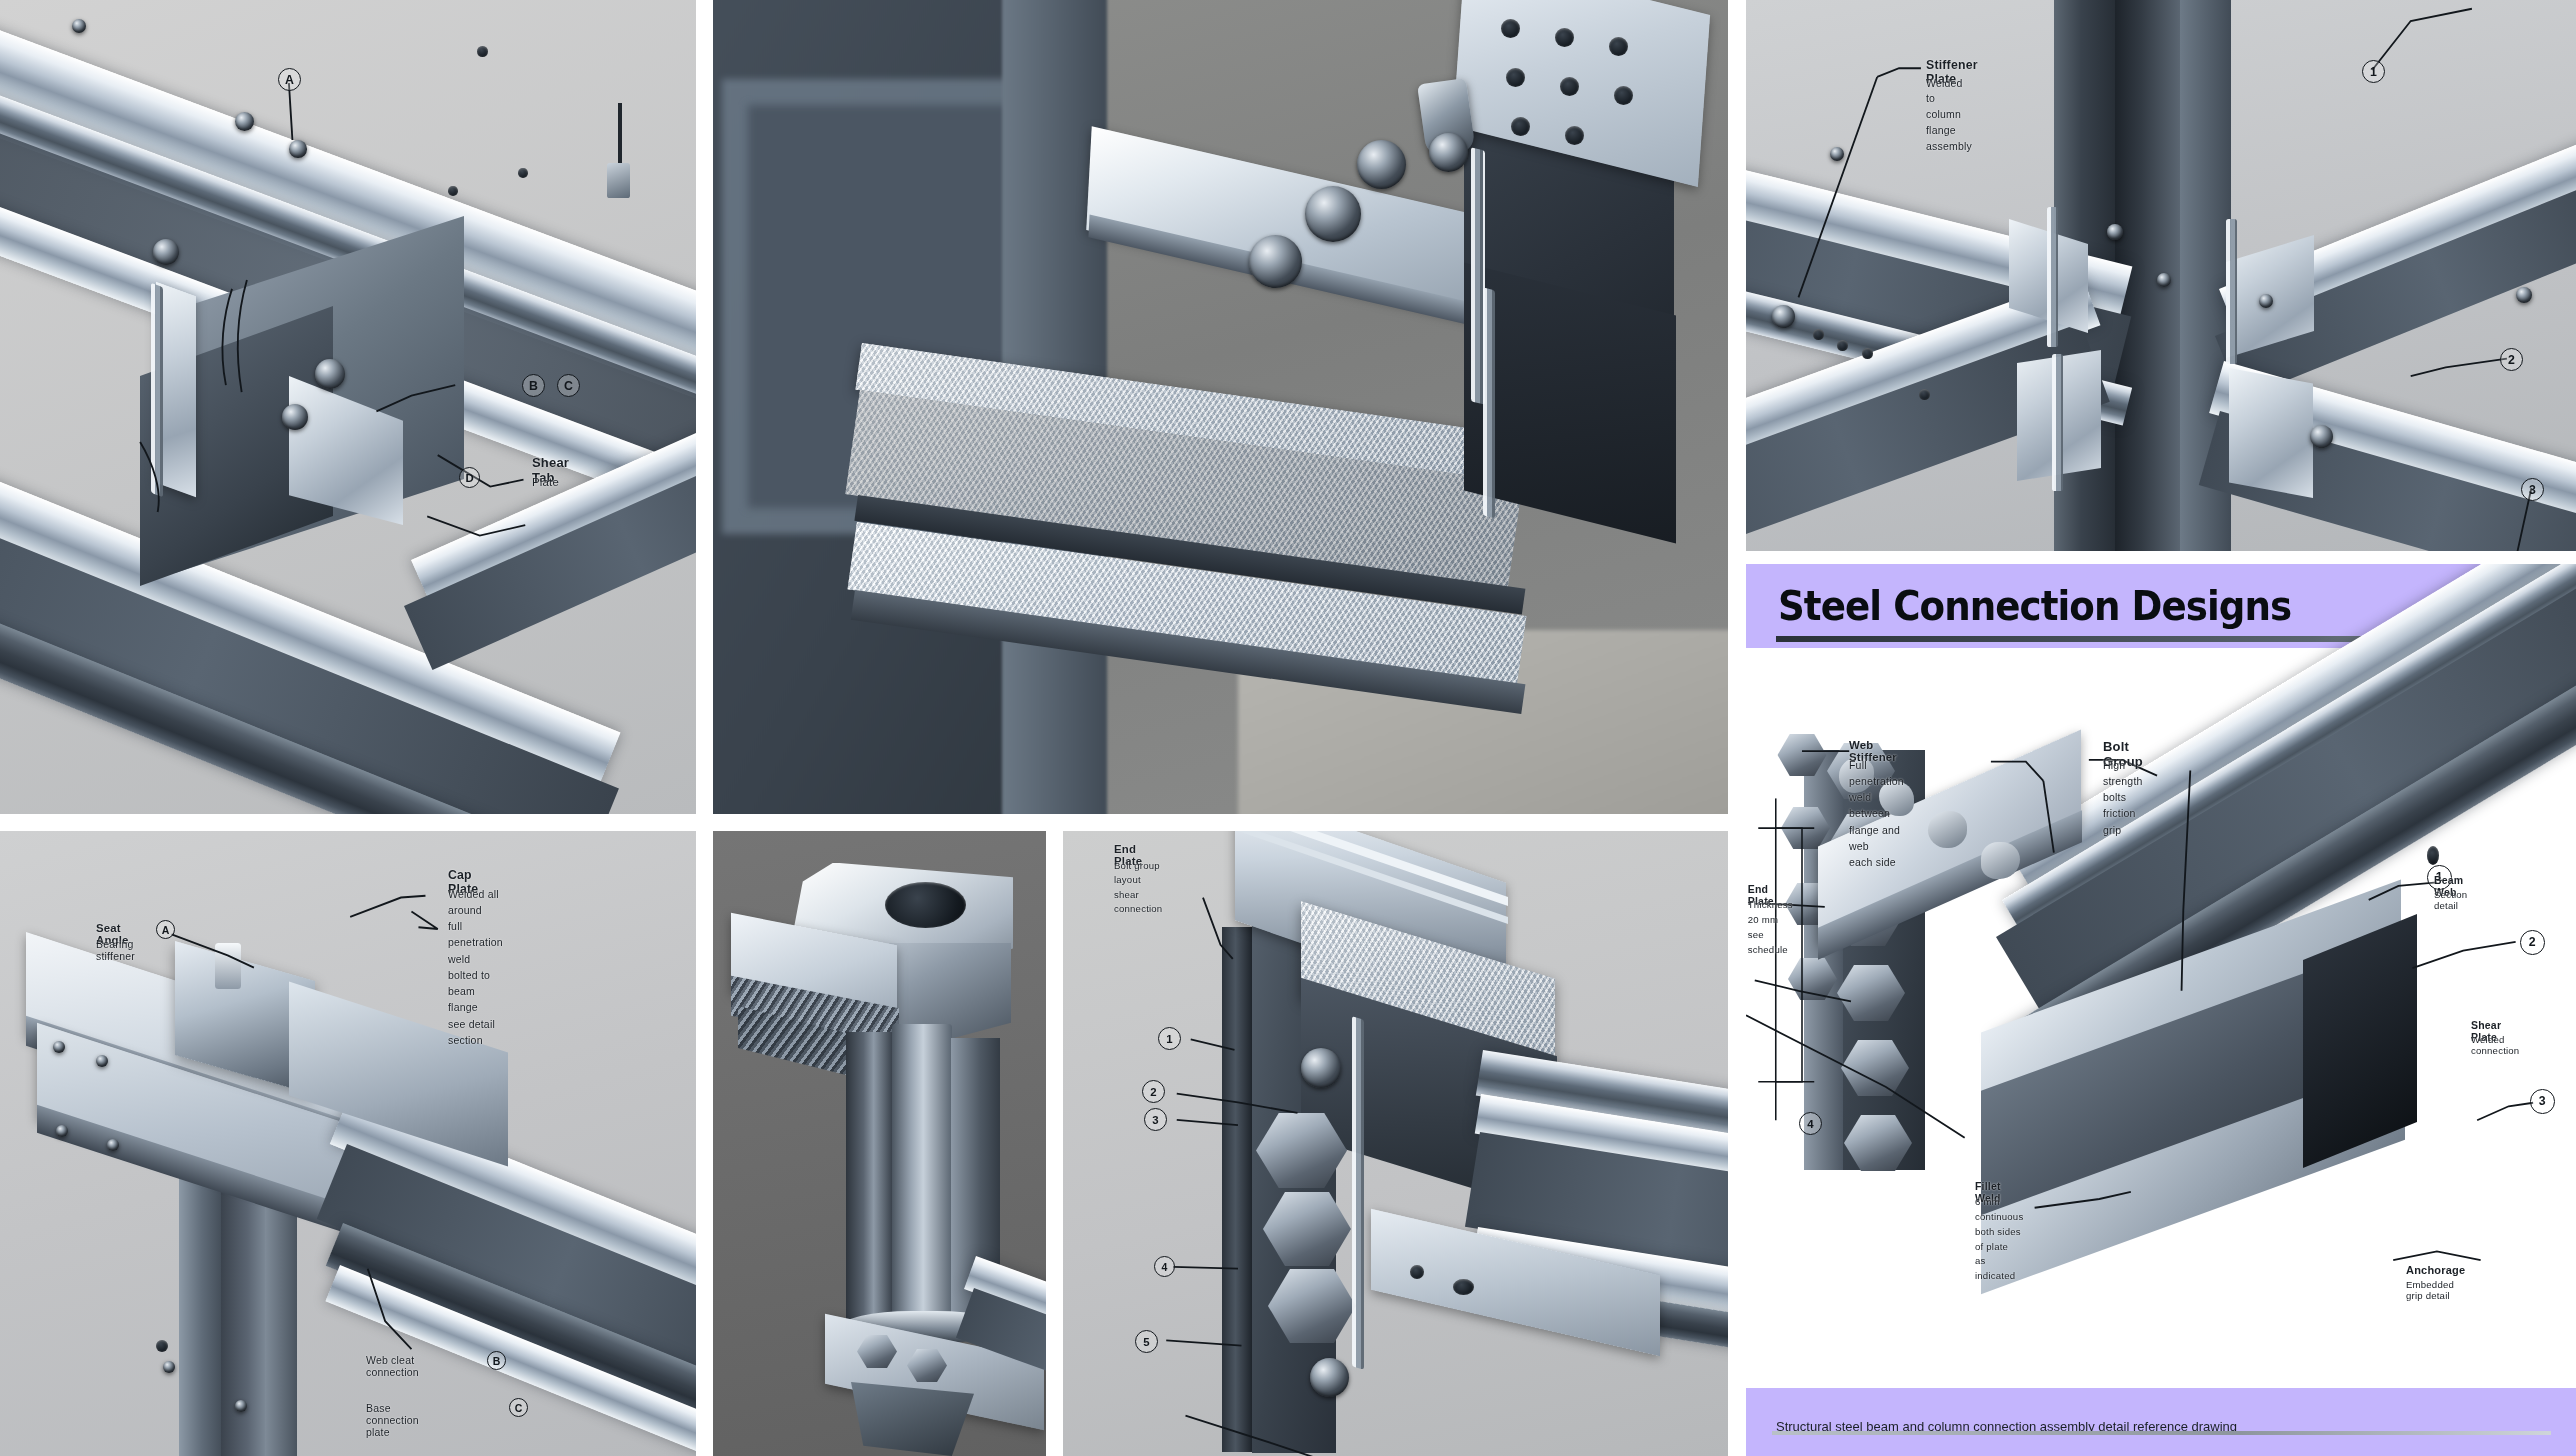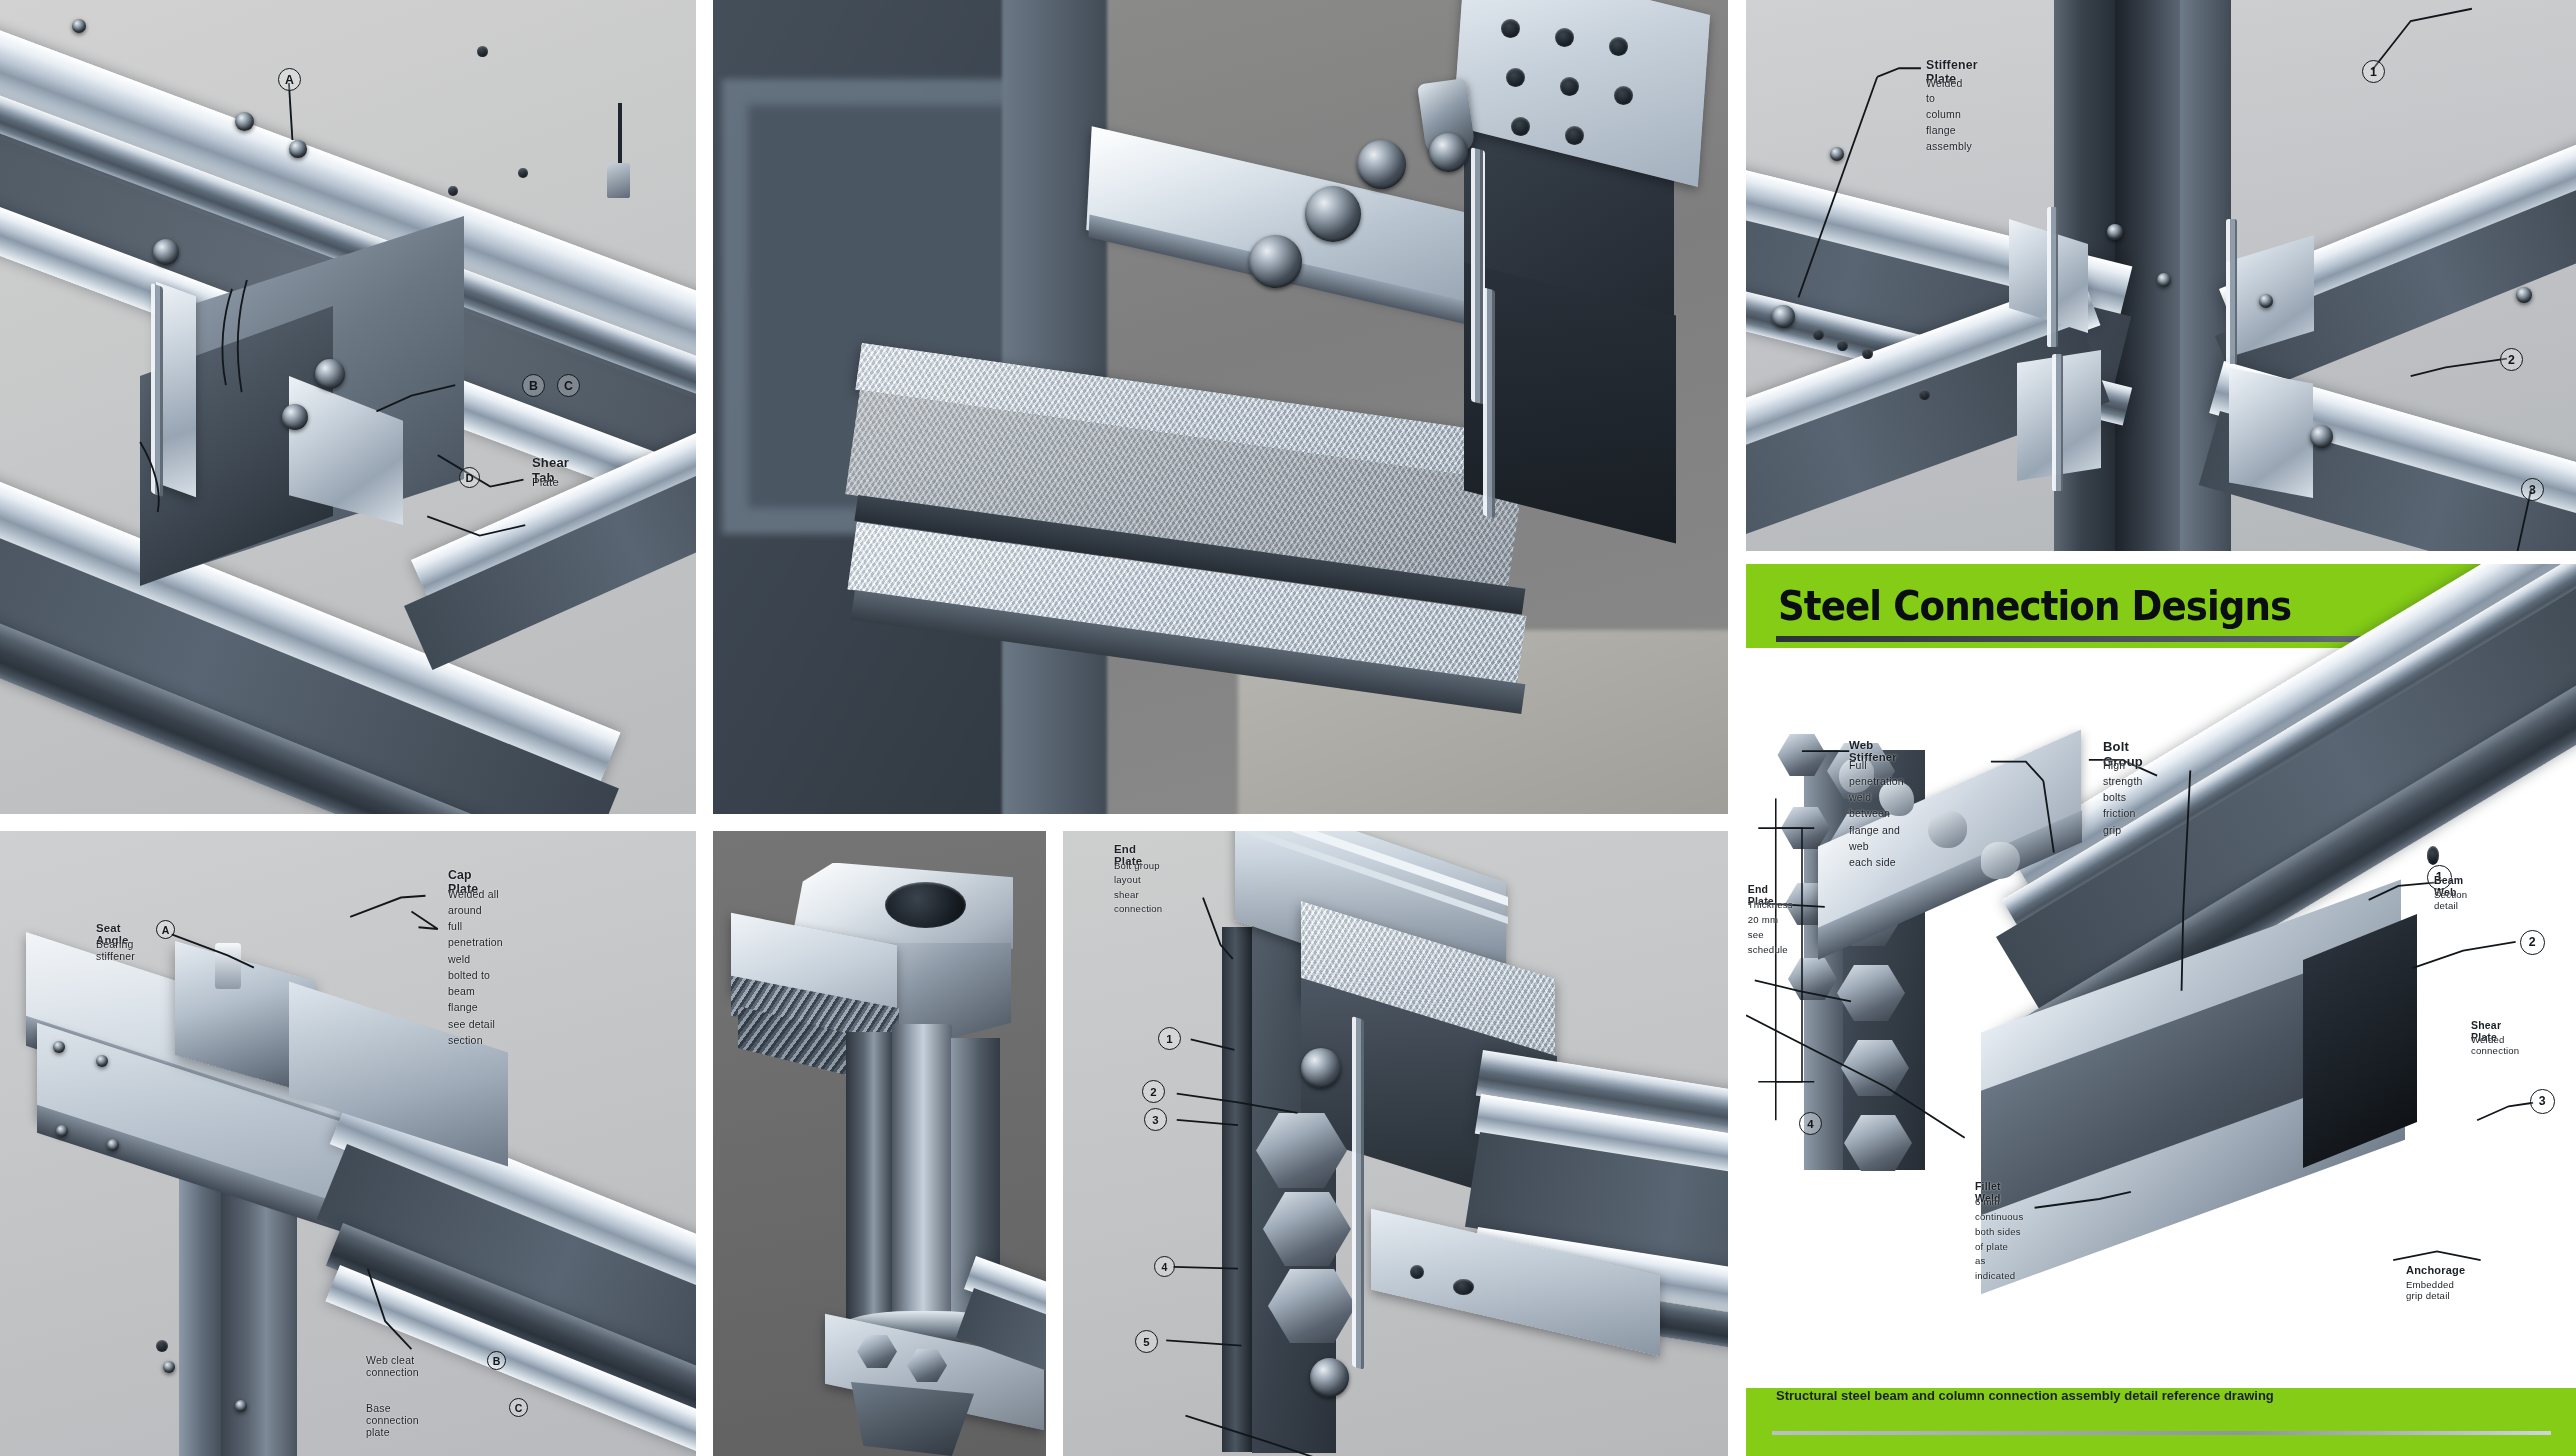--- a/index.html
+++ b/index.html
@@ -516,21 +516,21 @@
       <div class="ctext" style="font-size:9.6px;top:15.8px;line-height:1.5;">Bolt group layout
 shear connection</div>
     </div>
     <div class="bubble" style="left:95px;top:196px;width:23px;height:23px;font-size:11.4px;">1</div>
     <div class="bubble" style="left:79px;top:249px;width:23px;height:23px;font-size:11.4px;">2</div>
     <div class="bubble" style="left:81px;top:277px;width:23px;height:23px;font-size:11.4px;">3</div>
     <div class="bubble" style="left:91px;top:425px;width:21px;height:21px;font-size:10.5px;">4</div>
     <div class="bubble" style="left:72px;top:499px;width:23px;height:23px;font-size:11.4px;">5</div>
   </div>
 
-  <div class="panel" id="diagram-panel" style="left:1746px;top:564px;width:830px;height:892px;background:#84cc16;">
+  <div class="panel" id="diagram-panel" style="left:1746px;top:564px;width:830px;height:892px;background:#c4b5fd;">
 
     <div id="diagram-title" style="left:31.5px;top:19px;font-size:40px;">Steel Connection Designs</div>
     <div id="diagram-rule" style="left:30px;top:72px;width:770px;height:6.1px;"></div>
 
     <div class="ph" style="left:0;top:84px;right:0;bottom:68px;background:#ffffff;">
 
       <div class="beam bright" style="left:261px;top:201px;width:770px;height:56px;transform:rotate(-31deg);transform-origin:0 0;"></div>
       <div class="beam" style="left:256px;top:252px;width:775px;height:40px;transform:rotate(-31deg);transform-origin:0 0;"></div>
       <div class="web" style="left:250px;top:289px;width:781px;height:103px;transform:rotate(-31deg);transform-origin:0 0;"></div>
       <div class="beam dark" style="left:245px;top:389px;width:786px;height:51px;transform:rotate(-31deg);transform-origin:0 0;"></div>
@@ -649,18 +649,18 @@
 both sides of plate
 as indicated</div>
       </div>
 
       <div class="callout" style="left:660px;top:616px;">
         <div class="ctext chead" style="font-size:11px;">Anchorage</div>
         <div class="ctext" style="font-size:9.6px;top:15px;">Embedded grip detail</div>
       </div>
     </div>
 
-    <div id="diagram-caption" style="left:30px;bottom:53px;font-size:13px;font-weight:bold;">Structural steel beam and column connection assembly detail reference drawing</div>
+    <div id="diagram-caption" style="left:30px;bottom:22px;font-size:13px;">Structural steel beam and column connection assembly detail reference drawing</div>
     <div id="diagram-footrule" style="left:26px;bottom:21px;width:779px;height:4.4px;"></div>
   </div>
 
 </div>
 
 
 </body></html>

